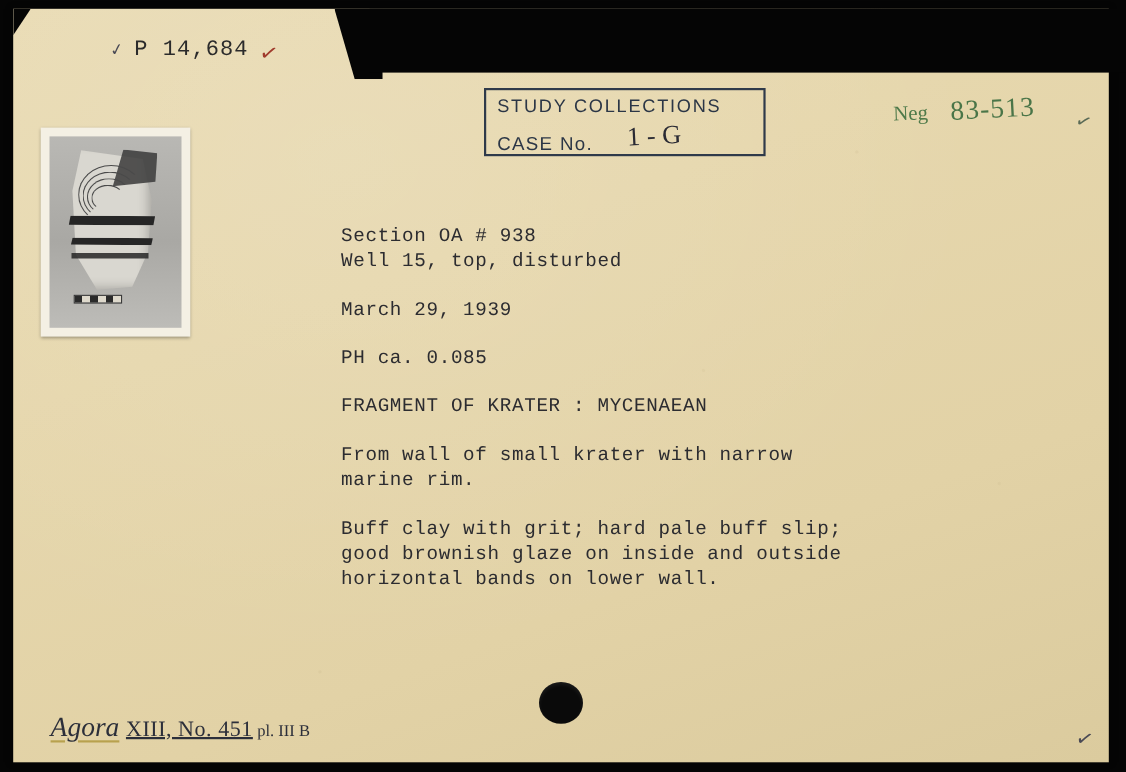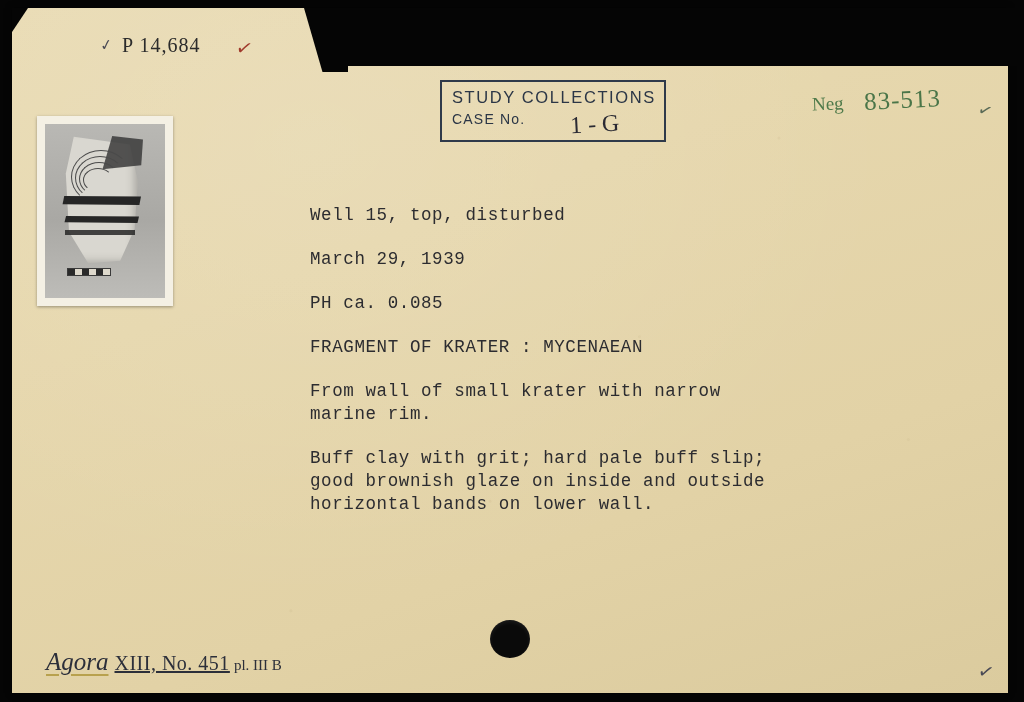--- a/index.html
+++ b/index.html
@@ -74,21 +74,21 @@
       radial-gradient(circle at 63% 48%, rgba(120,95,50,0.18) 0 1px, transparent 2px),
       radial-gradient(circle at 28% 88%, rgba(120,95,50,0.20) 0 1px, transparent 2px),
       radial-gradient(circle at 90% 63%, rgba(120,95,50,0.18) 0 1px, transparent 2px);
   }
 
   
   #accession {
     position: absolute;
     left: 110px;
     top: 26px;
-    font-family: Liberation Serif, serif;
+    font-family: Liberation Mono, monospace;
     font-size: 20px;
     letter-spacing: 1px;
     color: #2b2b2b;
   }
   #accession-tick-left {
     position: absolute;
     left: 88px;
     top: 28px;
     font-family: "Liberation Serif", serif;
     font-size: 15px;
@@ -163,35 +163,35 @@
     background:
       repeating-linear-gradient(90deg, #2a2a2a 0 7px, #ded9cc 7px 14px);
     border: 1px solid #3a3a3a;
   }
 
   
   #stamp-box {
     position: absolute;
     left: 428px;
     top: 72px;
-    width: 226px;
+    width: 256px;
     height: 62px;
     border: 2px solid #2f3a4a;
     box-sizing: border-box;
     padding: 6px 0 0 10px;
     font-family: "Liberation Sans", sans-serif;
   }
   #stamp-line1 {
     font-size: 16.5px;
     letter-spacing: 1.6px;
     color: #2b3646;
   }
   #stamp-line2 {
-    margin-top: 4px;
-    font-size: 14px;
+    margin-top: 14px;
+    font-size: 17px;
     letter-spacing: 1.2px;
     color: #2b3646;
   }
   #case-no-value {
     position: absolute;
     left: 128px;
     top: 29px;
     font-family: "Liberation Serif", serif;
     font-size: 24px;
     color: #2a2a33;
@@ -326,20 +326,21 @@
       <div id="stamp-line2">CASE No.</div>
       <div id="case-no-value">1 - G</div>
     </div>
 
     <div id="neg-label">Neg</div>
     <div id="neg-value">83-513</div>
     <div id="neg-tick">✓</div>
 
     <div id="typed">
         <div class="tblock">
+          <div class="tline">Section OA # 938</div>
           <div class="tline">Well 15, top, disturbed</div>
         </div>
         <div class="tblock">
           <div class="tline">March 29, 1939</div>
         </div>
         <div class="tblock">
           <div class="tline">PH ca. 0.085</div>
         </div>
         <div class="tblock">
           <div class="tline">FRAGMENT OF KRATER : MYCENAEAN</div>

